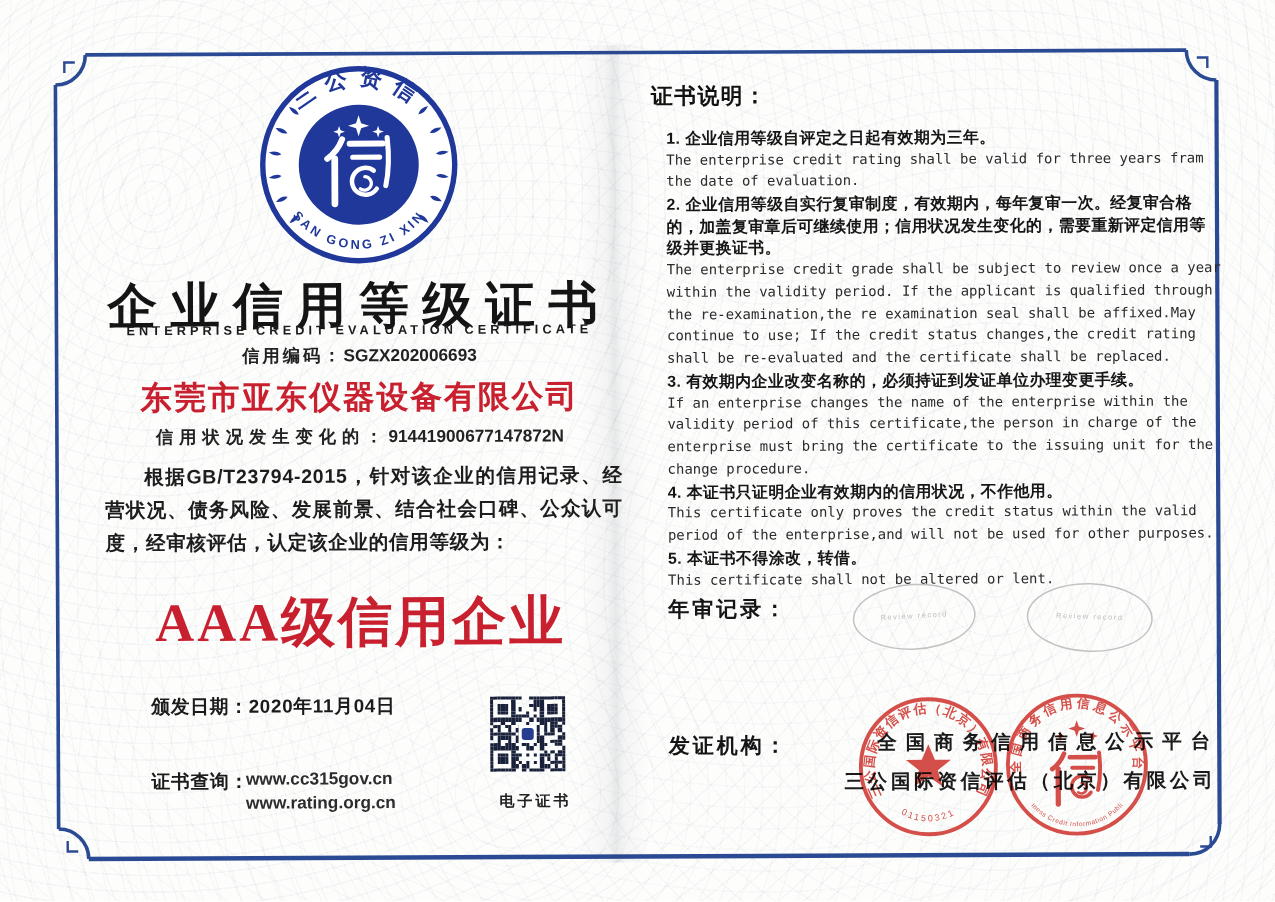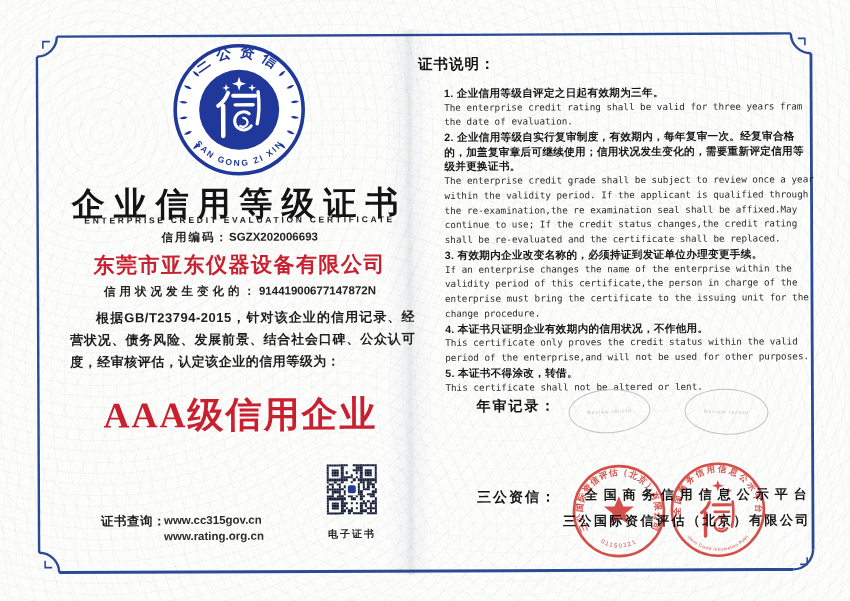--- a/index.html
+++ b/index.html
@@ -27,37 +27,37 @@
   .code-line .lab{letter-spacing:2px;}
   .company{font-weight:bold;font-size:21px;letter-spacing:1.5px;white-space:nowrap;}
   .uscc{font-weight:bold;font-size:11.5px;color:#222;}
   .uscc .lab{letter-spacing:4px;}
   .body-par{font-weight:bold;color:#1d1d1d;font-size:13px;line-height:22px;text-align:justify;
             text-indent:2em;letter-spacing:.5px;}
   .rating{font-family:"Liberation Serif","DejaVu Serif",serif;font-weight:bold;font-size:36px;
           letter-spacing:2px;white-space:nowrap;}
   .meta{font-weight:bold;font-size:12.5px;color:#1b1b1b;letter-spacing:.5px;}
   .url{font-size:11.5px;color:#2c2c2c;font-weight:bold;}
-  .ecert{font-weight:bold;font-size:10px;color:#222;letter-spacing:2px;}
+  .ecert{font-weight:bold;font-size:10px;color:#222;letter-spacing:2px;text-align:right;}
   .qr{width:50px;height:50px;position:relative;}
   .qr-grid{display:grid;grid-template-columns:repeat(21,1fr);grid-template-rows:repeat(21,1fr);
            width:50px;height:50px;}
   .qm{background:transparent;}
   .qm.d{background:#18203a;}
   .qr-logo{position:absolute;left:19px;top:19px;width:12px;height:12px;background:#fff;
            display:flex;align-items:center;justify-content:center;}
   .qr-logo span{width:8px;height:8px;background:#253c8f;border-radius:2px;}
   
   .exp-head{font-weight:bold;font-size:14.5px;color:#111;letter-spacing:1px;}
   .exp{width:370px;color:#161616;}
   .exp p{margin:0;}
   .exp .cn{font-weight:bold;font-size:10.6px;line-height:14.6px;letter-spacing:.3px;}
   .exp .en{font-family:"DejaVu Sans Mono","Liberation Mono",monospace;font-size:9.3px;
            line-height:14.8px;color:#2a2a2a;}
-  .sec-label{font-weight:bold;font-size:14px;color:#151515;letter-spacing:2px;margin-left:31px;}
+  .sec-label{font-weight:bold;font-size:14px;color:#151515;letter-spacing:2px;}
   .issuer1{font-weight:bold;font-size:13px;color:#1a1a1a;letter-spacing:6px;white-space:nowrap;}
   .issuer2{font-weight:bold;font-size:13px;color:#1a1a1a;letter-spacing:2.5px;white-space:nowrap;}
   .oval{position:absolute;border:1px solid #c2c2c2;border-radius:50%;
         display:flex;align-items:center;justify-content:center;}
   .oval span{font-size:5px;color:#c0bfbd;letter-spacing:1px;}
   .seal{position:absolute;mix-blend-mode:multiply;opacity:.92;}
 </style>
 </head>
 <body>
 
@@ -142,20 +142,23 @@
     <div class="abs ctr company" style="left:40px;top:250px;width:400px;color:#c8202e">东莞市亚东仪器设备有限公司</div>
 
     <div class="abs ctr uscc" style="left:55px;top:283px;width:370px">
       <span class="lab">信用状况发生变化的：</span><span>91441900677147872N</span>
     </div>
 
     <div class="abs body-par" style="left:70px;top:306px;width:345px">根据GB/T23794-2015，针对该企业的信用记录、经营状况、债务风险、发展前景、结合社会口碑、公众认可度，经审核评估，认定该企业的信用等级为：</div>
 
     <div class="abs ctr rating" style="left:55px;top:390px;width:370px;color:#c8202e">AAA级信用企业</div>
 
+    <div class="abs meta" style="left:100px;top:462px">
+      <span>颁发日期：</span><span>2020年11月04日</span>
+    </div>
     <div class="abs meta" style="left:100px;top:512px">证书查询：</div>
     <div class="abs url" style="left:163px;top:513px">www.cc315gov.cn</div>
     <div class="abs url" style="left:163px;top:529px">www.rating.org.cn</div>
 
     <div class="abs qr" style="left:326px;top:464px">
       <div class="qr-grid">
           <div class="qm d"></div>
           <div class="qm d"></div>
           <div class="qm d"></div>
           <div class="qm d"></div>
@@ -596,21 +599,21 @@
           <div class="qm d"></div>
           <div class="qm d"></div>
           <div class="qm d"></div>
         </div>
       <div class="qr-logo">
           <span></span>
         </div>
     </div>
     <div class="abs ctr ecert" style="left:322px;top:527px;width:58px">电子证书</div>
 
-    <div class="abs exp-head" style="left:419px;top:55px">证书说明：</div>
+    <div class="abs exp-head" style="left:435px;top:55px">证书说明：</div>
 
     <div class="abs exp" style="left:445px;top:86px">
       <p class="cn">1. 企业信用等级自评定之日起有效期为三年。</p>
       <p class="en">The enterprise credit rating shall be valid for three years fram the date of evaluation.</p>
       <p class="cn">2. 企业信用等级自实行复审制度，有效期内，每年复审一次。经复审合格的，加盖复审章后可继续使用；信用状况发生变化的，需要重新评定信用等级并更换证书。</p>
       <p class="en">The enterprise credit grade shall be subject to review once a year within the validity period. If the applicant is qualified through the re-examination,the re examination seal shall be affixed.May continue to use; If the credit status changes,the credit rating shall be re-evaluated and the certificate shall be replaced.</p>
       <p class="cn">3. 有效期内企业改变名称的，必须持证到发证单位办理变更手续。</p>
       <p class="en">If an enterprise changes the name of the enterprise within the validity period of this certificate,the person in charge of the enterprise must bring the certificate to the issuing unit for the change procedure.</p>
       <p class="cn">4. 本证书只证明企业有效期内的信用状况，不作他用。</p>
       <p class="en">This certificate only proves the credit status within the valid period of the enterprise,and will not be used for other purposes.</p>
@@ -620,21 +623,21 @@
 
     <div class="abs sec-label" style="left:445px;top:398px">年审记录：</div>
 
     <div class="oval" style="left:568px;top:390px;width:80px;height:42px;transform:rotate(-3deg)">
       <span>Review record</span>
     </div>
     <div class="oval" style="left:684px;top:390px;width:82px;height:44px;transform:rotate(2deg)">
       <span>Review record</span>
     </div>
 
-    <div class="abs sec-label" style="left:445px;top:489px">三公资信：</div>
+    <div class="abs sec-label" style="left:445px;top:489px">发证机构：</div>
     <div class="abs issuer1" style="left:584px;top:487px">全国商务信用信息公示平台</div>
     <div class="abs issuer2" style="left:562px;top:513px">三公国际资信评估（北京）有限公司</div>
 
     <svg class="seal" style="left:570px;top:464px" width="96" height="96" viewBox="-48 -48 96 96">
       <defs>
         <path id="slArc" d="M -33 16 A 36.5 36.5 0 1 1 33 16"></path>
         <path id="slNum" d="M -19 31 A 36 36 0 0 0 19 31"></path>
       </defs>
       <circle r="45" fill="none" stroke="#d2403a" stroke-width="2.6"></circle>
       <path fill="#d2403a" d="M0,-15 L4.4,-4.6 L15,-4.6 L6.3,2.3 L9.3,13 L0,6.5 L-9.3,13 L-6.3,2.3 L-15,-4.6 L-4.4,-4.6 Z"></path>

